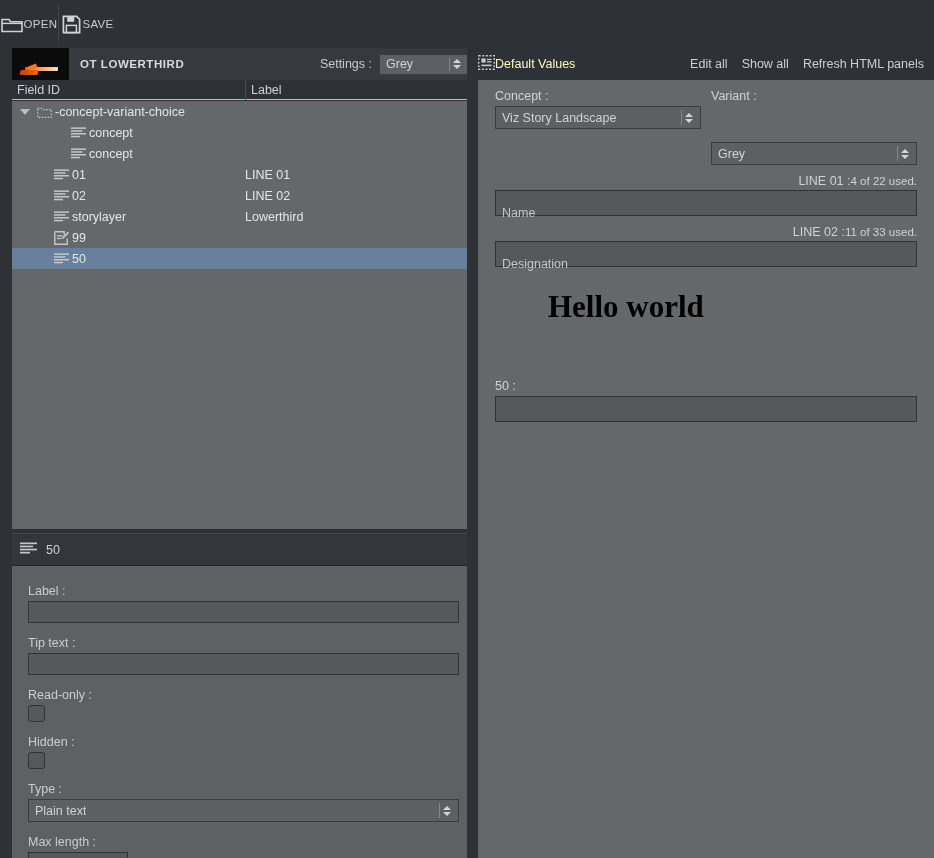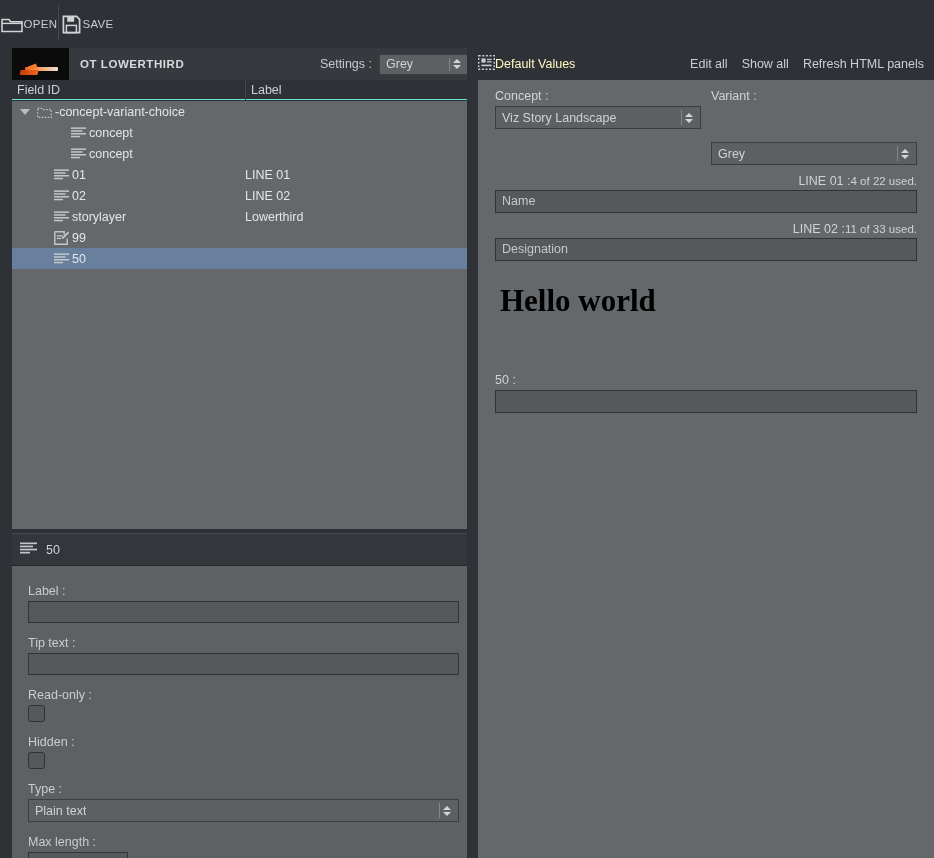--- a/index.html
+++ b/index.html
@@ -357,34 +357,35 @@
     font-size: 11.5px;
     color: #cfd3d6;
   }
   .rtxt {
     background: #55595c;
     border: 1px solid #303337;
     height: 23px;
     width: 100%;
     font-size: 12.5px;
     color: #c3c7ca;
-    padding: 0 6px;
+    padding: 12px 6px;
     line-height: 21px;
     cursor: text;
   }
   .preview-area {
     margin-top: 22px;
     height: 90px;
   }
   .preview-text {
     font-family: "Liberation Serif", serif;
     font-size: 31px;
     font-weight: bold;
     color: #000000;
     padding-left: 5px;
+    margin-left: 48px;
   }
 </style>
 </head>
 <body>
 
 <div class="app">
 
   <div class="toolbar">
 
     <div class="tool-btn">

